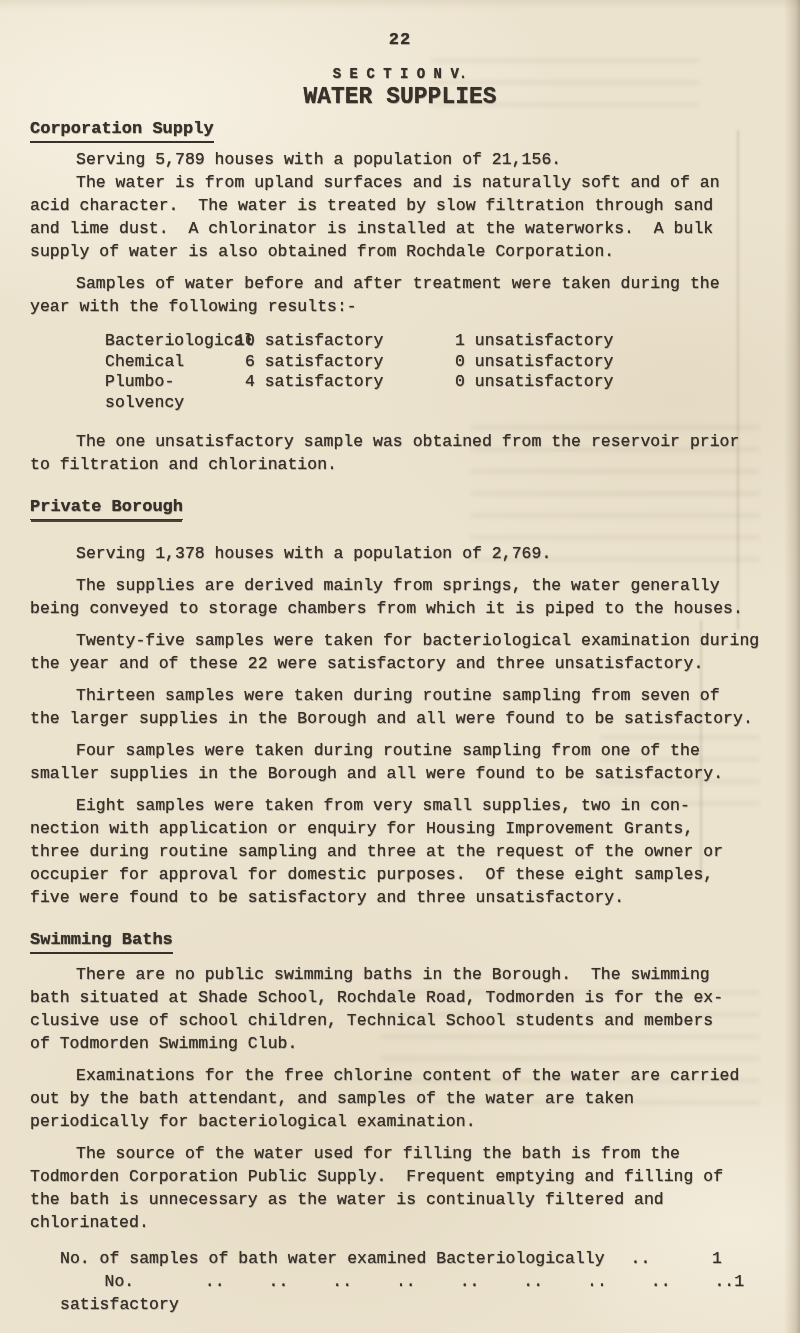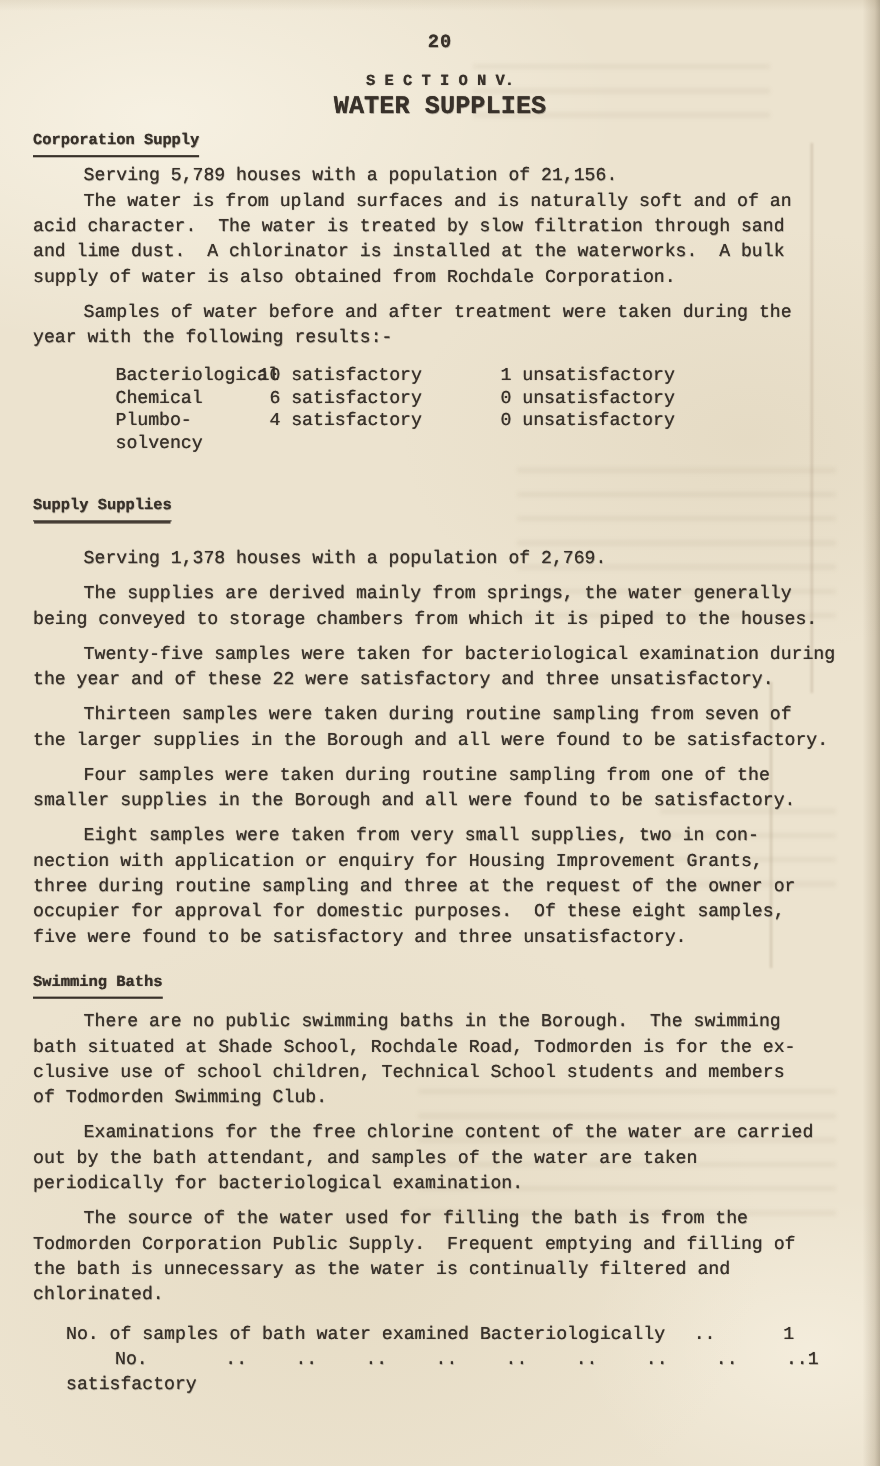--- a/index.html
+++ b/index.html
@@ -53,21 +53,21 @@
     text-shadow: 0 0 0.7px rgba(56,49,42,0.85), 0.5px 0.5px 0.6px rgba(56,49,42,0.3);
   }
   .center { text-align: center; }
   .bold { font-weight: bold; }
   .pageno { font-size: 17px; letter-spacing: 1px; }
   .sec-title { margin-top: 12px; font-size: 14px; }
   .sec-sub { font-size: 23px; }
   .heading {
     display: inline-block;
     margin-top: 19px;
-    font-weight: bold; font-size: 14px;
+    font-weight: bold; font-size: 17px;
     border-bottom: 2px solid #38312a;
     padding-bottom: 1px;
   }
   .heading.double {
     border-bottom: 1.5px solid #38312a;
     box-shadow: 0 3px 0 -1px #4a4139;
   }
   .para {
     white-space: pre-wrap;
     margin: 9px 0 0 0;
@@ -93,21 +93,21 @@
   <div class="ghost" style="left:470px; top:425px; width:290px; height:145px;"></div>
   <div class="ghost" style="left:600px; top:735px; width:160px; height:85px;"></div>
   <div class="ghost" style="left:380px; top:990px; width:380px; height:125px;"></div>
   <div class="ghost-line" style="left:737px; top:130px; width:2px; height:500px;"></div>
   <div class="ghost-line" style="left:700px; top:620px; width:2px; height:260px;"></div>
   <div class="edge-shadow-top"></div>
   <div class="edge-shadow-right"></div>
 
   <div class="content">
 
-    <div class="center pageno bold">20</div>
+    <div class="center pageno bold">22</div>
     <div class="center sec-title bold">S E C T I O N   V.</div>
     <div class="center sec-sub bold">WATER  SUPPLIES</div>
 
     <div>
       <span class="heading" style="margin-top:8px;">Corporation Supply</span>
       <div class="para tight">Serving 5,789 houses with a population of 21,156.</div>
       <div class="para" style="margin-top:0;">The water is from upland surfaces and is naturally soft and of an
 acid character.  The water is treated by slow filtration through sand
 and lime dust.  A chlorinator is installed at the waterworks.  A bulk
 supply of water is also obtained from Rochdale Corporation.</div>
@@ -125,24 +125,26 @@
           <span class="t-sat"><span class="t-num">6</span><span>satisfactory</span></span>
           <span class="t-unsat"><span>0</span>&nbsp;<span>unsatisfactory</span></span>
         </div>
         <div class="t-row">
           <span class="t-test">Plumbo-solvency</span>
           <span class="t-sat"><span class="t-num">4</span><span>satisfactory</span></span>
           <span class="t-unsat"><span>0</span>&nbsp;<span>unsatisfactory</span></span>
         </div>
       </div>
 
+      <div class="para" style="margin-top:14px;">The one unsatisfactory sample was obtained from the reservoir prior
+to filtration and chlorination.</div>
     </div>
 
     <div>
-      <div><span class="heading double">Supply Supplies</span></div>
+      <div><span class="heading double">Private Borough</span></div>
       <div class="para" style="margin-top:22px;">Serving 1,378 houses with a population of 2,769.</div>
       <div class="para">The supplies are derived mainly from springs, the water generally
 being conveyed to storage chambers from which it is piped to the houses.</div>
       <div class="para">Twenty-five samples were taken for bacteriological examination during
 the year and of these 22 were satisfactory and three unsatisfactory.</div>
       <div class="para">Thirteen samples were taken during routine sampling from seven of
 the larger supplies in the Borough and all were found to be satisfactory.</div>
       <div class="para">Four samples were taken during routine sampling from one of the
 smaller supplies in the Borough and all were found to be satisfactory.</div>
       <div class="para">Eight samples were taken from very small supplies, two in con-

